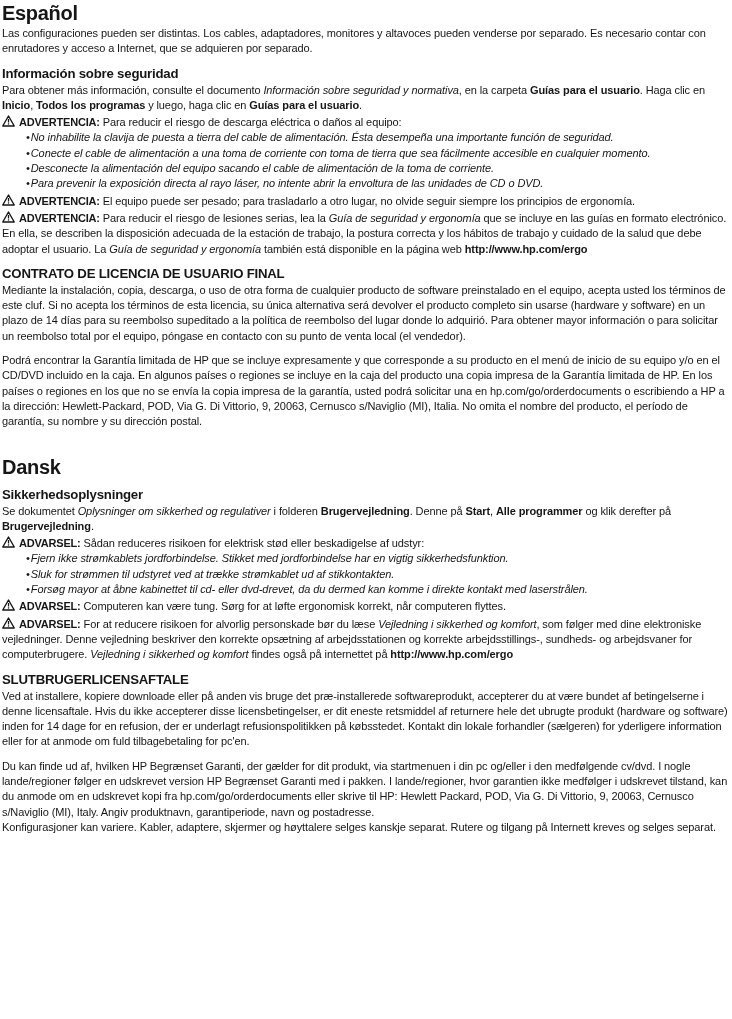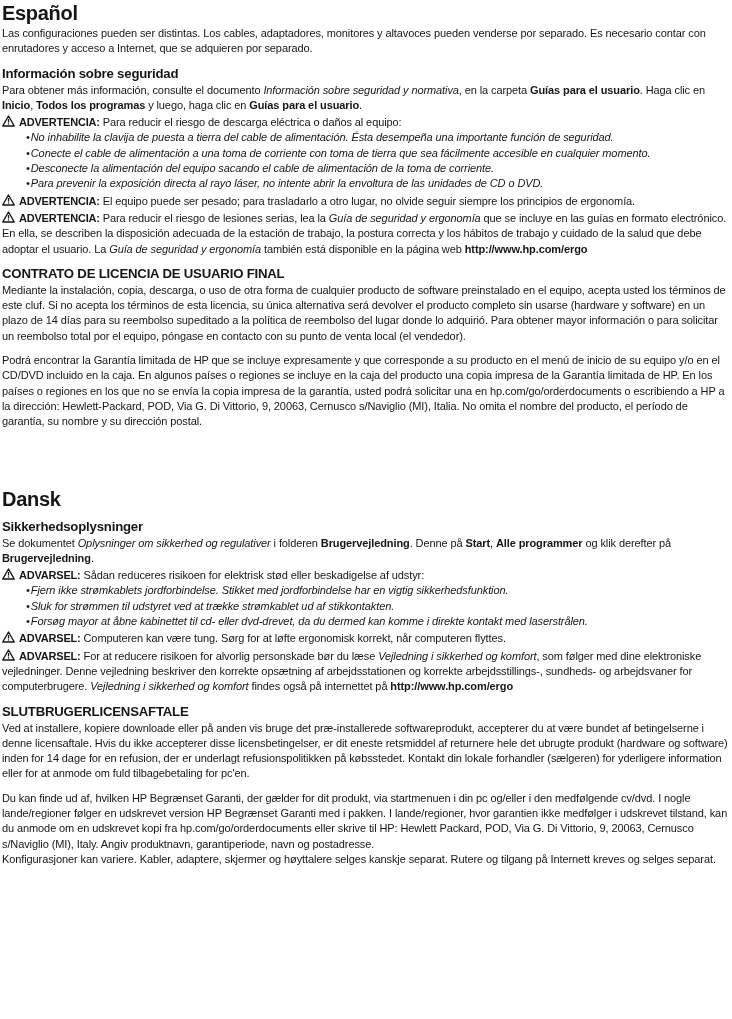--- a/index.html
+++ b/index.html
@@ -43,21 +43,21 @@
     margin-right: 4px;
     vertical-align: -1px;
   }
   .wicon svg { display: block; width: 13px; height: 12px; }
   ul.bullets {
     margin: 0; padding: 0 0 0 24px;
     list-style: none;
     font-style: italic;
   }
   ul.bullets li::before { content: "\2022"; margin-right: 1px; }
-  section.dansk { margin-top: 58px; }
+  section.dansk { margin-top: 26px; }
 </style>
 </head>
 <body>
 
 <div class="page">
 
   <section>
     <h1>Español</h1>
     <p><span>Las configuraciones pueden ser distintas. Los cables, adaptadores, monitores y altavoces pueden venderse por separado. Es necesario contar con enrutadores y acceso a Internet, que se adquieren por separado.</span></p>
 

